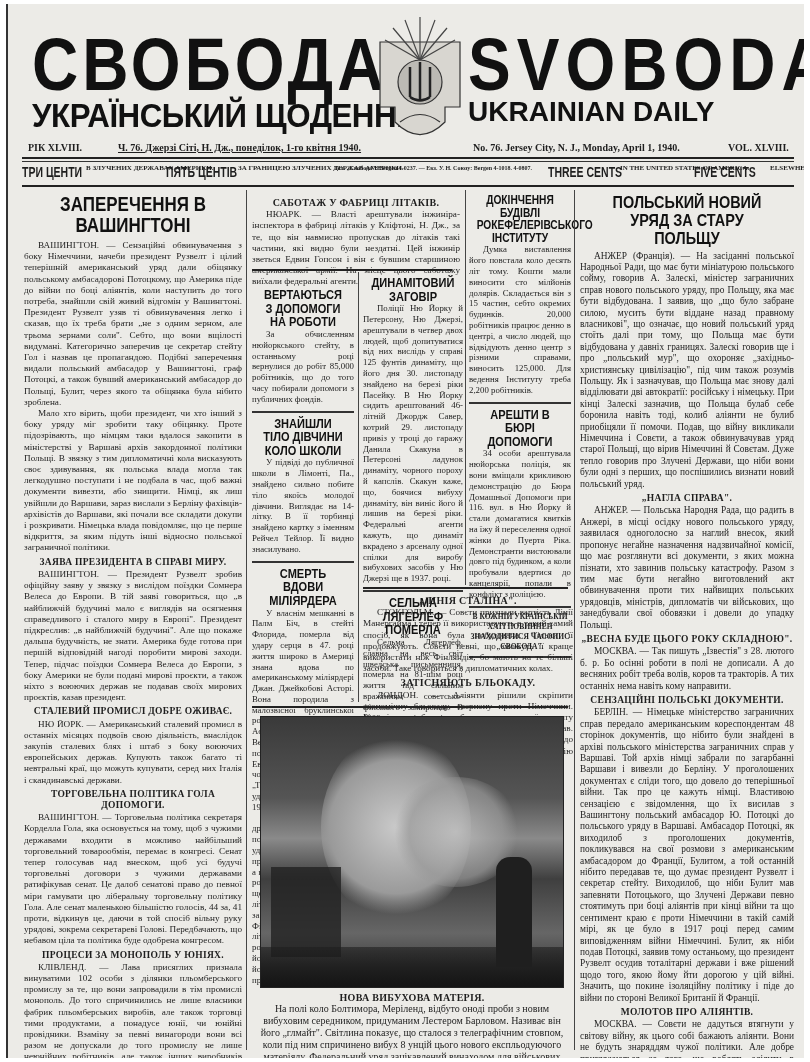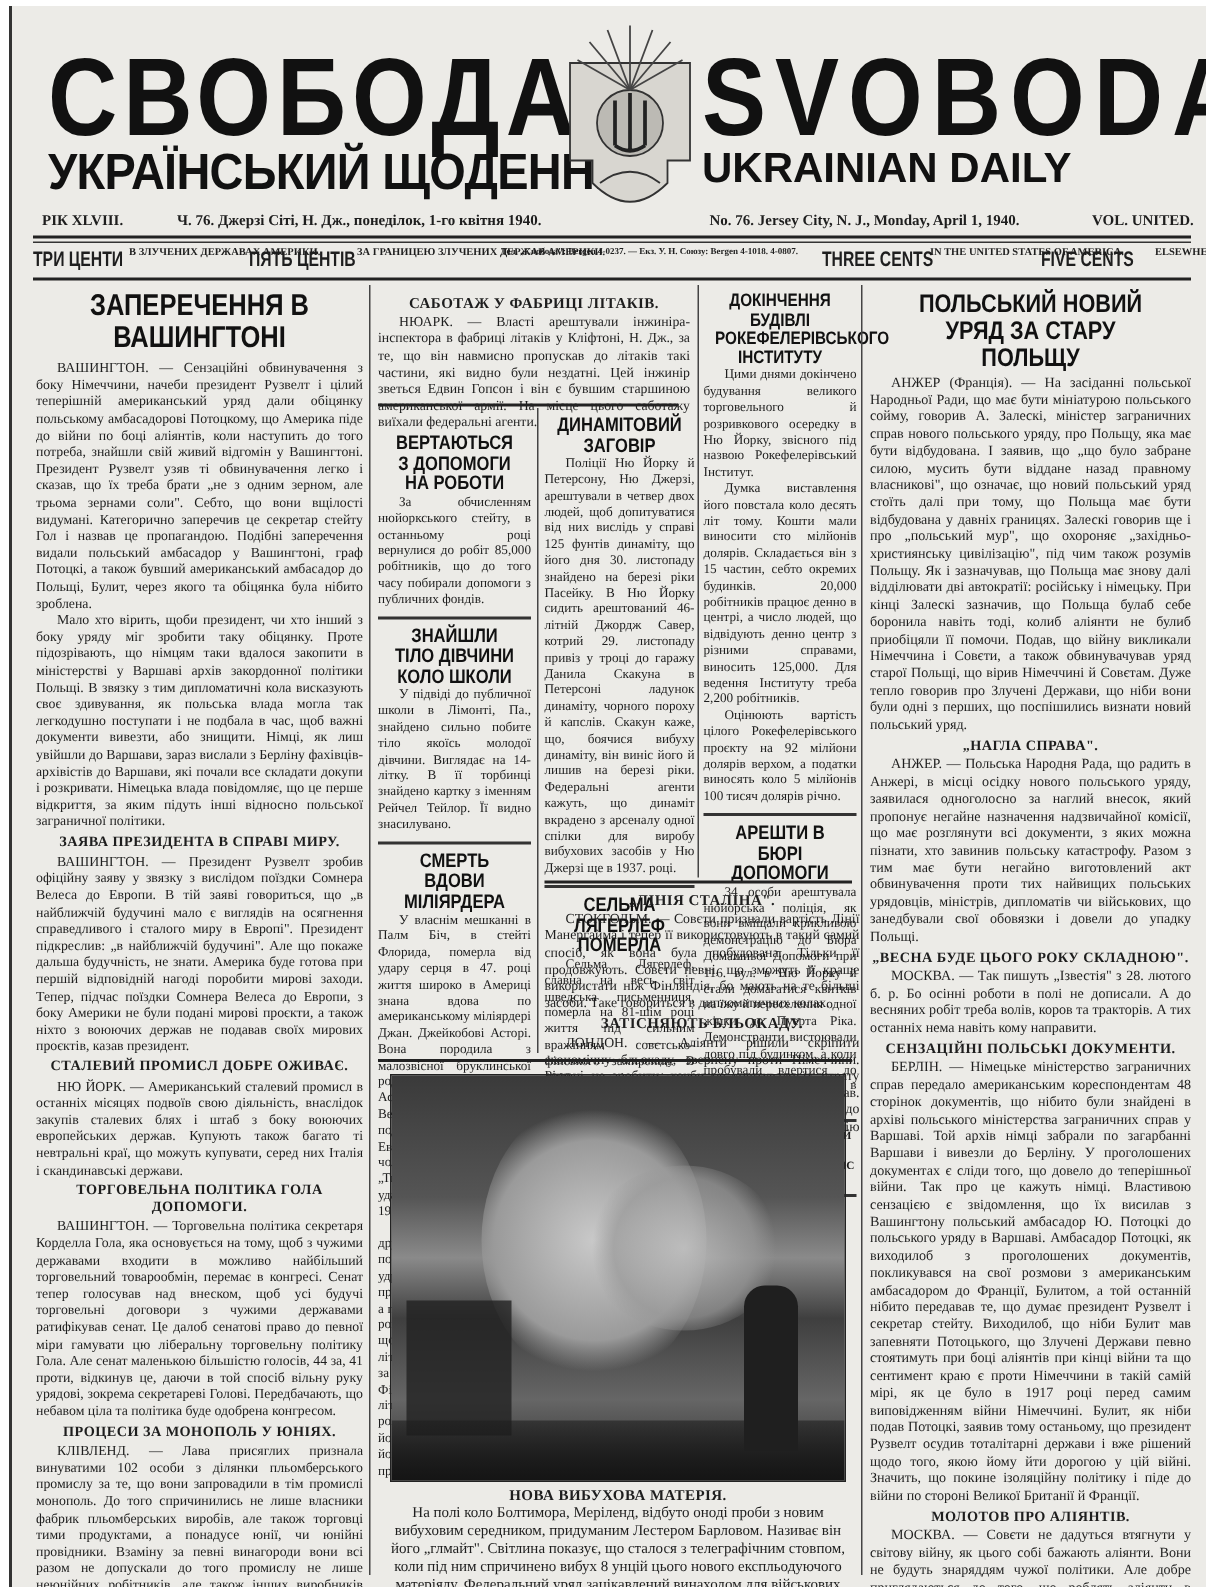--- a/index.html
+++ b/index.html
@@ -55,23 +55,23 @@
             <line x1="45" y1="48" x2="10" y2="28"></line>
           <line x1="45" y1="48" x2="80" y2="28"></line>
         </g>
         <path d="M35 85 L35 55 M45 88 L45 50 M55 85 L55 55 M35 85 Q45 92 55 85" stroke="#222" stroke-width="2.5"></path>
         <path d="M25 110 Q45 95 65 110"></path>
       </g>
     </svg>
   </div>
 
   <div class="abs dateline" style="left:20px;">РІК XLVIII.</div>
-  <div class="abs dateline" style="left:110px;">Ч. 76.   Джерзі Сіті, Н. Дж., понеділок, 1-го квітня 1940.</div>
+  <div class="abs dateline" style="left:110px;text-decoration:underline;">Ч. 76.   Джерзі Сіті, Н. Дж., понеділок, 1-го квітня 1940.</div>
   <div class="abs dateline" style="left:465px;">No. 76.   Jersey City, N. J., Monday, April 1, 1940.</div>
-  <div class="abs dateline" style="left:720px;">VOL. UNITED.</div>
+  <div class="abs dateline" style="left:720px;">VOL. XLVIII.</div>
 
   <div class="rule" style="top:153px;"></div>
   <div class="rule thin" style="top:157px;"></div>
 
   <div class="abs pricebar">
     <span class="big" style="width:62px;">ТРИ ЦЕНТИ</span>
     <span class="small2" style="width:78px;">В ЗЛУЧЕНИХ ДЕРЖАВАХ АМЕРИКИ.</span>
     <span class="big" style="width:70px;">ПЯТЬ ЦЕНТІВ</span>
     <span class="small2" style="width:88px;">ЗА ГРАНИЦЕЮ ЗЛУЧЕНИХ ДЕРЖАВ АМЕРИКИ.</span>
     <span class="small2" style="width:210px;font-size:6px;">Тел. „Свобода": Bergen 4-0237. — Екз. У. Н. Союзу: Bergen 4-1018. 4-0807.</span>
@@ -124,23 +124,21 @@
     <p>Поліції Ню Йорку й Петерсону, Ню Джерзі, арештували в четвер двох людей, щоб допитуватися від них вислідь у справі 125 фунтів динаміту, що його дня 30. листопаду знайдено на березі ріки Пасейку. В Ню Йорку сидить арештований 46-літній Джордж Савер, котрий 29. листопаду привіз у троці до гаражу Данила Скакуна в Петерсоні ладунок динаміту, чорного пороху й капслів. Скакун каже, що, боячися вибуху динаміту, він виніс його й лишив на березі ріки. Федеральні агенти кажуть, що динаміт вкрадено з арсеналу одної спілки для виробу вибухових засобів у Ню Джерзі ще в 1937. році.</p>
     <div class="sep"></div>
     <div class="hl-big" style="font-size:13px;">СЕЛЬМА ЛЯГЕРЛЕФ ПОМЕРЛА</div>
     <p>Сельма Лягерлеф, славна на весь світ шведська письменниця, померла на 81-шім році життя під сильним вражінням совєтсько-фінського замирення. В 1909 році дістала нагороду Нобля. Деякі її твори перекладені українською мовою.</p>
   </div>
 
   <div class="vline" style="left:457px;top:186px;height:395px;"></div>
 
   <div class="col" style="left:461px;top:190px;width:102px;font-size:8.8px;line-height:10.8px;">
     <div class="hl-big" style="font-size:12px;">ДОКІНЧЕННЯ БУДІВЛІ РОКЕФЕЛЕРІВСЬКОГО ІНСТИТУТУ</div>
-    <p>Цими днями докінчено будування великого торговельного й розривкового осередку в Ню Йорку, звісного під назвою Рокефелерівський Інститут.</p>
     <p>Думка виставлення його повстала коло десять літ тому. Кошти мали виносити сто мілйонів долярів. Складається він з 15 частин, себто окремих будинків. 20,000 робітників працює денно в центрі, а число людей, що відвідують денно центр з різними справами, виносить 125,000. Для ведення Інституту треба 2,200 робітників.</p>
-    <p>Оцінюють вартість цілого Рокефелерівського проєкту на 92 мілйони долярів верхом, а податки виносять коло 5 мілйонів 100 тисяч долярів річно.</p>
     <div class="sep"></div>
     <div class="hl-big" style="font-size:13px;">АРЕШТИ В БЮРІ ДОПОМОГИ</div>
     <p>34 особи арештувала нюйорська поліція, як вони вміщали крикливою демонстрацію до Бюра Домашньої Допомоги при 116. вул. в Ню Йорку й стали домагатися квитків на їжу й переселення одної жінки до Пуерта Ріка. Демонстранти вистоювали довго під будинком, а коли пробували вдертися до канцелярії, попали в конфлікт з поліцією.</p>
     <div class="boxnote" style="margin-top:6px;">В КОЖНІЙ УКРАЇНСЬКІЙ ХАТІ ПОВИННЕН ЗНАХОДИТИСЯ ЧАСОПИС „СВОБОДА".</div>
   </div>
 
   <div class="rule" style="top:583px;left:355px;right:236px;"></div>
   <div class="col" style="left:355px;top:588px;width:210px;">
     <div class="hl-sub" style="font-size:10px;">„ЛІНІЯ СТАЛІНА".</div>
     <p>СТОКГОЛЬМ. — Совєти признали вартість Лінії Манергайма і тепер її використовують в такий самий спосіб, як вона була побудована. Тільки її продовжують. Совєти певні, що зможуть її краще використати ніж Фінляндія, бо мають на те більші засоби. Таке говориться в дипломатичних колах.</p>

